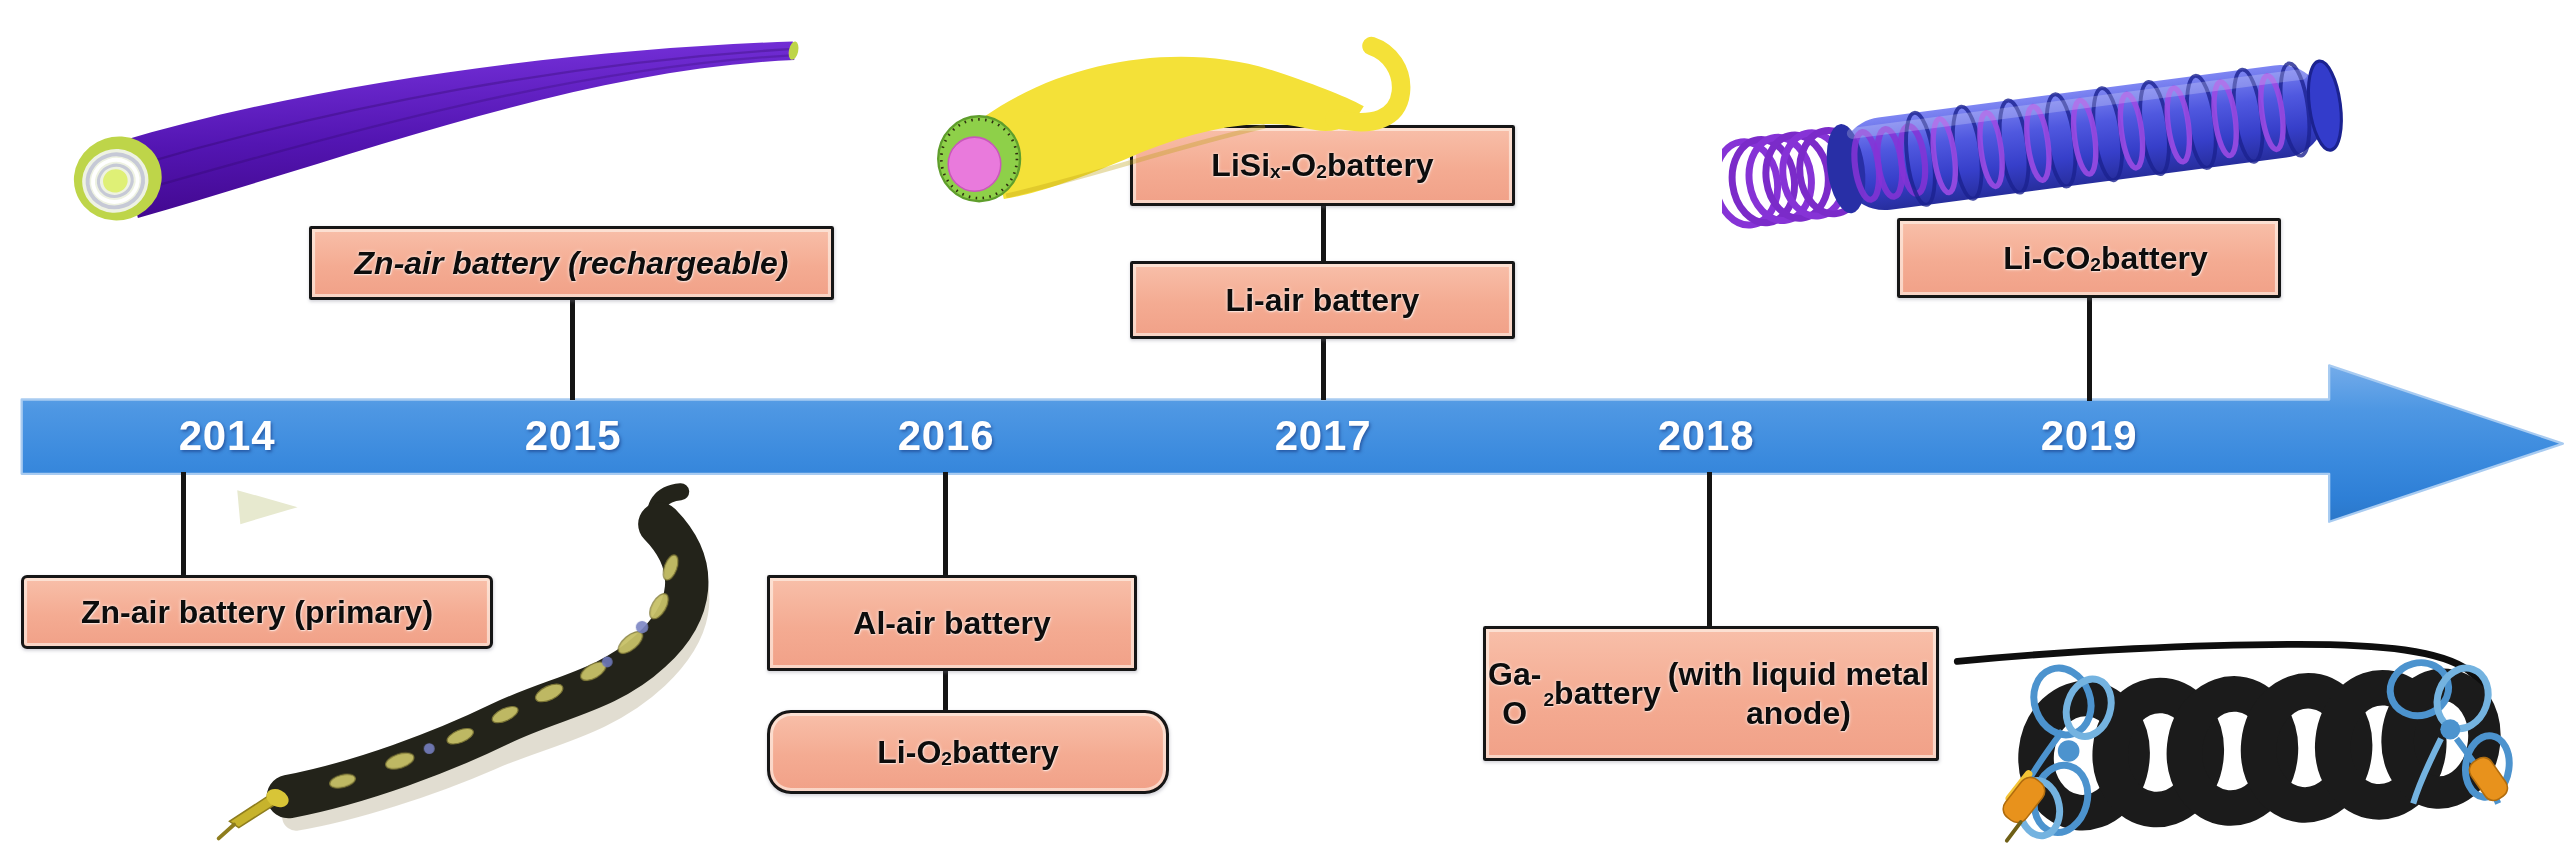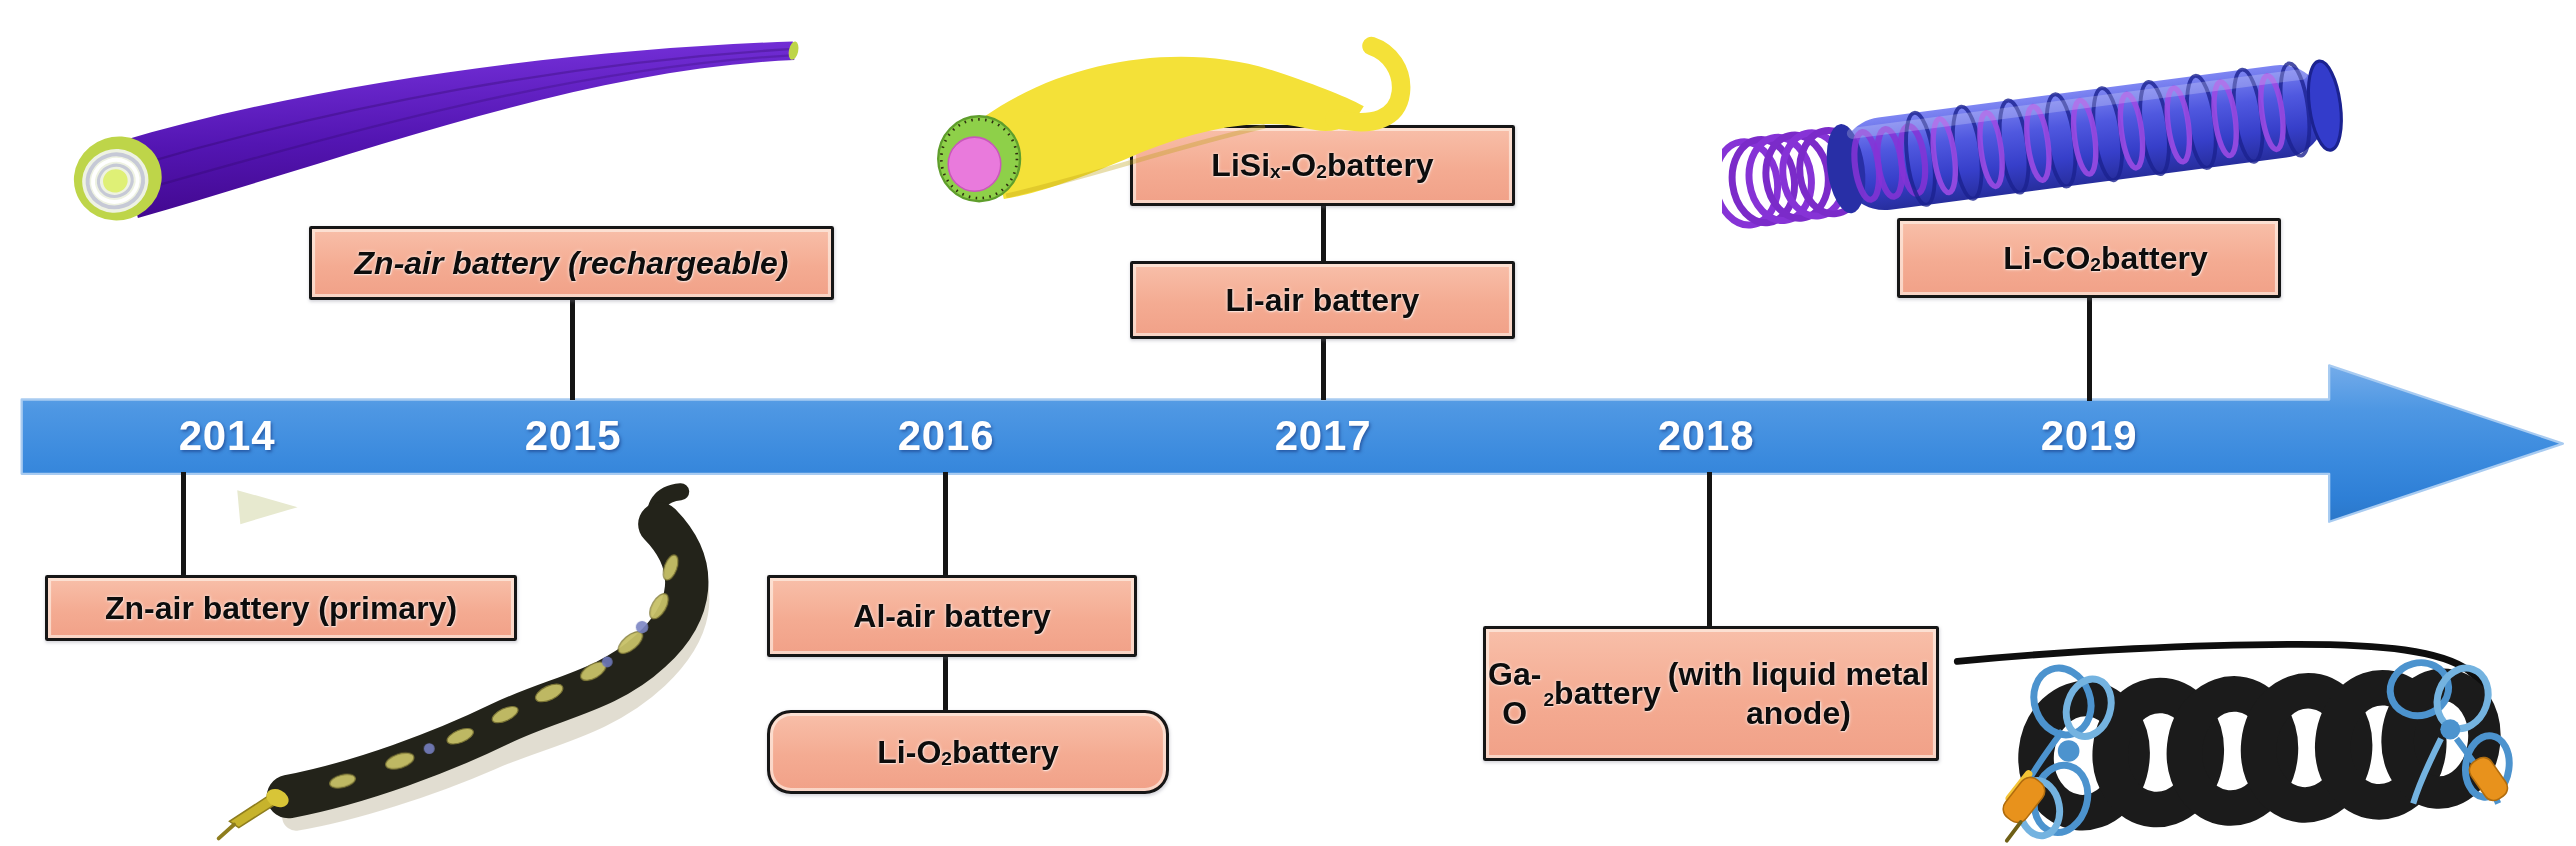--- a/index.html
+++ b/index.html
@@ -71,24 +71,24 @@
       <span> battery</span>
     </div>
   <div class="label-box" style="left:1130px; top:261px; width:385px; height:78px;">
       <span>Li-air battery</span>
     </div>
   <div class="label-box" style="left:1897px; top:218px; width:384px; height:80px;padding-left:33px;">
       <span>Li-CO</span>
       <sub>2</sub>
       <span> battery</span>
     </div>
-  <div class="label-box" style="left:45px; top:575px; width:472px; height:66px;">
+  <div class="label-box" style="left:21px; top:575px; width:472px; height:74px;border-radius:6px;">
       <span>Zn-air battery (primary)</span>
     </div>
-  <div class="label-box" style="left:767px; top:575px; width:370px; height:82px;">
+  <div class="label-box" style="left:767px; top:575px; width:370px; height:96px;">
       <span>Al-air battery</span>
     </div>
   <div class="label-box" style="left:767px; top:710px; width:402px; height:84px;border-radius:24px;">
       <span>Li-O</span>
       <sub>2</sub>
       <span> battery</span>
     </div>
   <div class="label-box" style="left:1483px; top:626px; width:456px; height:135px;">
       <span>Ga-O</span>
       <sub>2</sub>

